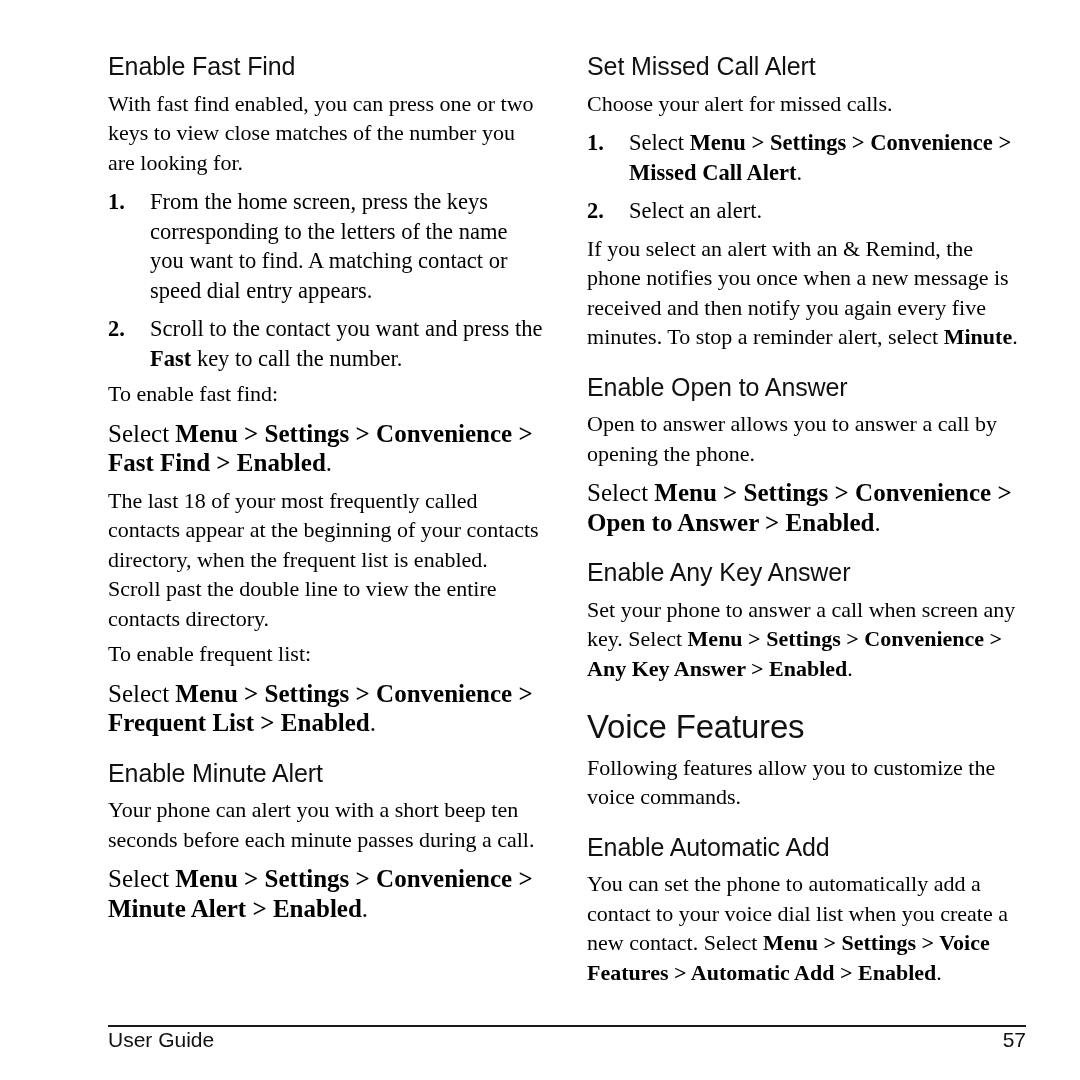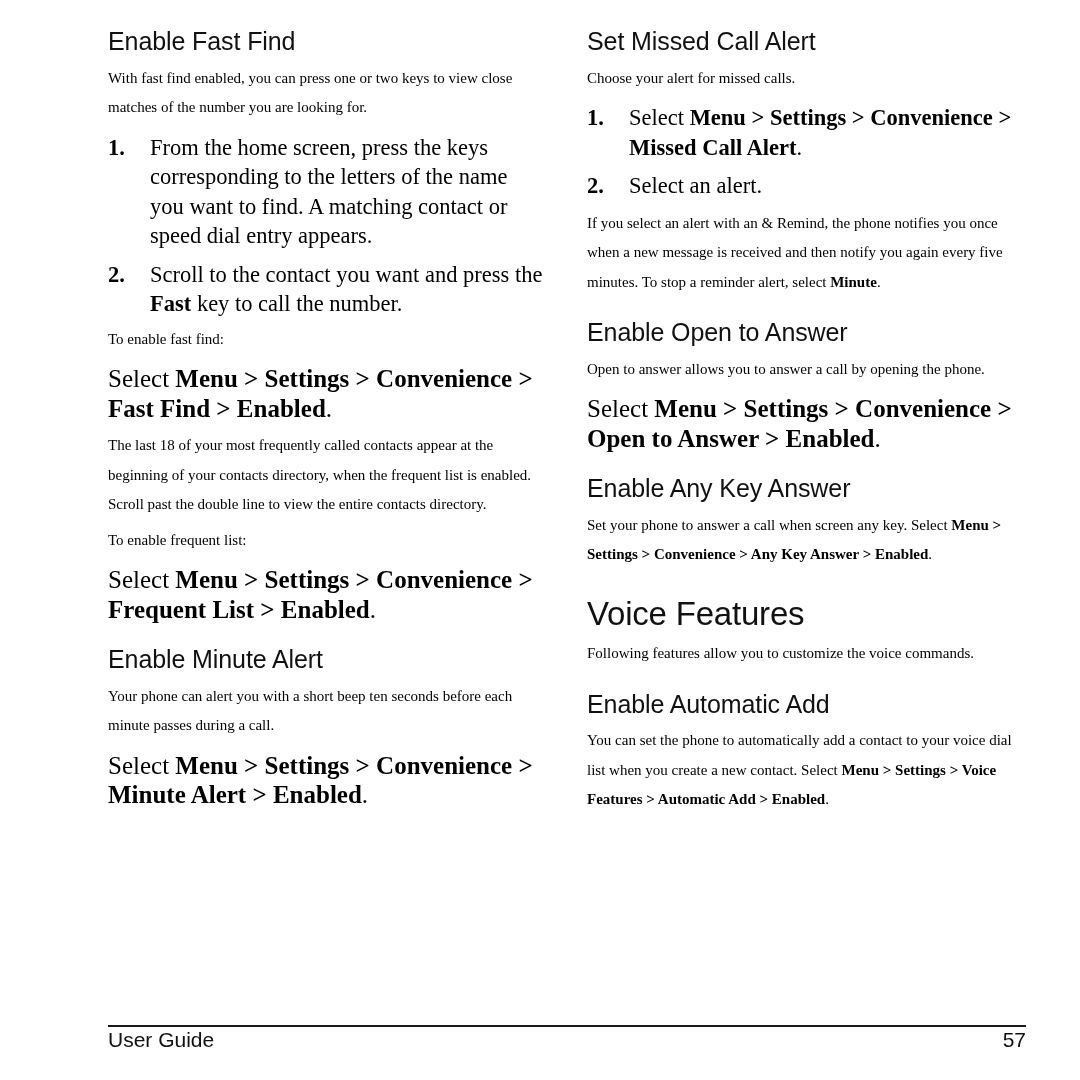--- a/index.html
+++ b/index.html
@@ -19,21 +19,21 @@
 
   .page {
     position: relative;
     width: 1080px;
     height: 1080px;
     box-sizing: border-box;
   }
 
   .columns {
     position: absolute;
-    top: 28px;
+    top: 53px;
     left: 108px;
     width: 918px;
     height: 950px;
     display: flex;
     flex-direction: row;
     align-items: flex-start;
   }
 
   .col {
     width: 437px;
@@ -60,21 +60,21 @@
     letter-spacing: -0.1px;
     margin: 22px 0 4px 0;
     color: #111;
   }
   .columns > .col > *:first-child {
     margin-top: 0;
   }
 
   
   p.body {
-    font-size: 15px;
+    font-size: 22px;
     line-height: 29.5px;
     margin: 8px 0 0 0;
     text-align: left;
   }
   p.body.tight { margin-top: 6px; }
 
   p.menu-path {
     font-size: 25px;
     line-height: 29.5px;
     margin: 10px 0 0 0;

